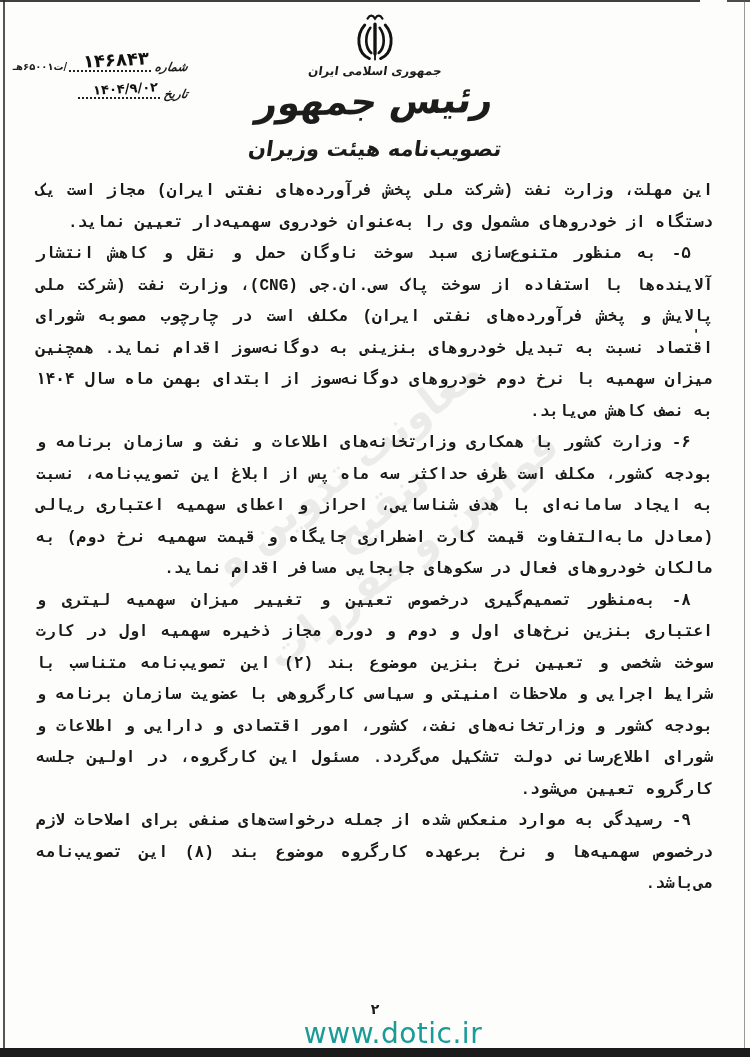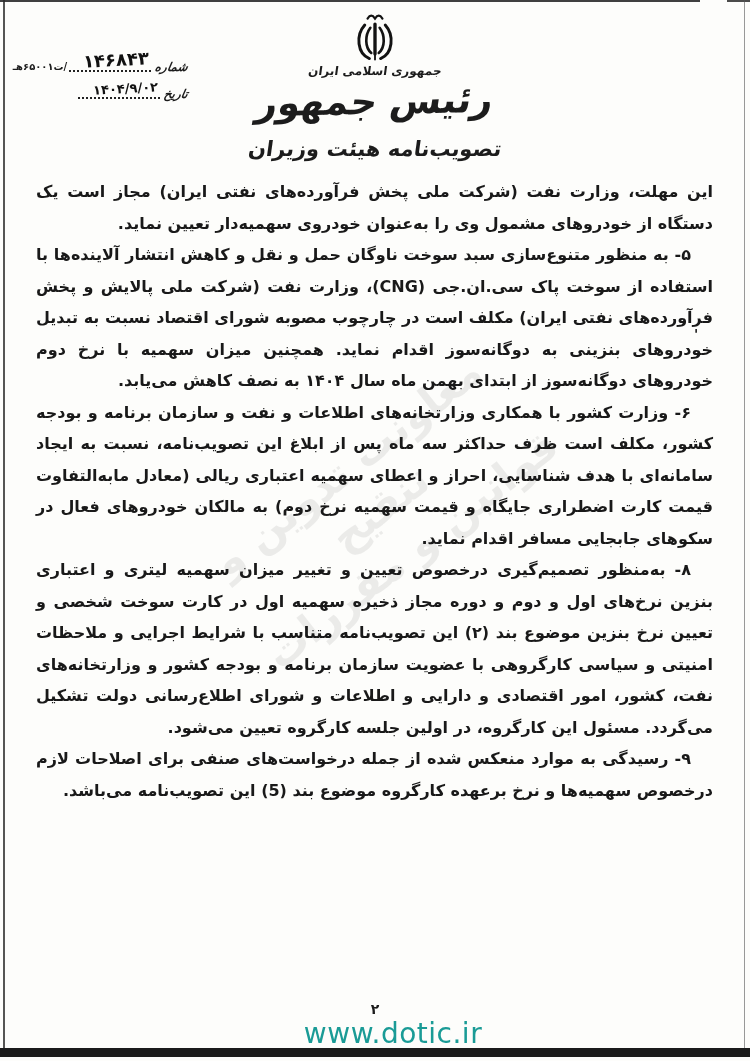--- a/index.html
+++ b/index.html
@@ -36,21 +36,21 @@
   .hand.date{font-size:13px;bottom:1px;}
   .meta-suffix{display:inline-block;font-size:10px;font-weight:bold;vertical-align:bottom;margin-bottom:2px;}
 
   
   .watermark{position:absolute;top:430px;left:190px;width:380px;opacity:.09;
     transform:rotate(-38deg);direction:rtl;text-align:center;font-weight:bold;
     font-size:42px;line-height:1.25;transform-origin:center;color:#444;pointer-events:none;}
 
   
   .doc-body{position:absolute;top:176px;right:37px;width:677px;direction:rtl;
-    text-align:justify;font-size:16px;line-height:31.5px;font-weight:bold;color:#191919;}
+    text-align:justify;font-size:16px;line-height:31.5px;font-weight:bold;color:#191919;font-family:Liberation Mono, monospace;}
   .doc-body p{margin:0;}
   .doc-body p.indent{text-indent:22px;}
 
   
   .page-number{position:absolute;top:1001px;left:0;width:100%;text-align:center;
     font-size:14px;font-weight:bold;}
   .site-link{position:absolute;top:1017px;left:0;width:100%;text-align:center;
     font-size:28px;letter-spacing:.5px;}
   .artifact-dot{position:absolute;top:326px;left:694px;font-size:14px;font-weight:bold;color:#222;}
 </style>
@@ -92,19 +92,19 @@
 <div class="watermark">
   <div>معاونت تدوین و تنقیح</div>
   <div>قوانین و مقررات</div>
 </div>
 
 <div class="doc-body">
     <p class="">این مهلت، وزارت نفت (شرکت ملی پخش فرآورده‌های نفتی ایران) مجاز است یک دستگاه از خودروهای مشمول وی را به‌عنوان خودروی سهمیه‌دار تعیین نماید.</p>
     <p class="indent">۵- به منظور متنوع‌سازی سبد سوخت ناوگان حمل و نقل و کاهش انتشار آلاینده‌ها با استفاده از سوخت پاک سی.ان.جی (CNG)، وزارت نفت (شرکت ملی پالایش و پخش فرآورده‌های نفتی ایران) مکلف است در چارچوب مصوبه شورای اقتصاد نسبت به تبدیل خودروهای بنزینی به دوگانه‌سوز اقدام نماید. همچنین میزان سهمیه با نرخ دوم خودروهای دوگانه‌سوز از ابتدای بهمن ماه سال ۱۴۰۴ به نصف کاهش می‌یابد.</p>
     <p class="indent">۶- وزارت کشور با همکاری وزارتخانه‌های اطلاعات و نفت و سازمان برنامه و بودجه کشور، مکلف است ظرف حداکثر سه ماه پس از ابلاغ این تصویب‌نامه، نسبت به ایجاد سامانه‌ای با هدف شناسایی، احراز و اعطای سهمیه اعتباری ریالی (معادل مابه‌التفاوت قیمت کارت اضطراری جایگاه و قیمت سهمیه نرخ دوم) به مالکان خودروهای فعال در سکوهای جابجایی مسافر اقدام نماید.</p>
     <p class="indent">۸- به‌منظور تصمیم‌گیری درخصوص تعیین و تغییر میزان سهمیه لیتری و اعتباری بنزین نرخ‌های اول و دوم و دوره مجاز ذخیره سهمیه اول در کارت سوخت شخصی و تعیین نرخ بنزین موضوع بند (۲) این تصویب‌نامه متناسب با شرایط اجرایی و ملاحظات امنیتی و سیاسی کارگروهی با عضویت سازمان برنامه و بودجه کشور و وزارتخانه‌های نفت، کشور، امور اقتصادی و دارایی و اطلاعات و شورای اطلاع‌رسانی دولت تشکیل می‌گردد. مسئول این کارگروه، در اولین جلسه کارگروه تعیین می‌شود.</p>
-    <p class="indent">۹- رسیدگی به موارد منعکس شده از جمله درخواست‌های صنفی برای اصلاحات لازم درخصوص سهمیه‌ها و نرخ برعهده کارگروه موضوع بند (5) این تصویب‌نامه می‌باشد.</p>
+    <p class="indent">۹- رسیدگی به موارد منعکس شده از جمله درخواست‌های صنفی برای اصلاحات لازم درخصوص سهمیه‌ها و نرخ برعهده کارگروه موضوع بند (۸) این تصویب‌نامه می‌باشد.</p>
   </div>
 
 <span class="artifact-dot">'</span>
 
 <div class="page-number">۲</div>
 <div class="site-link" style="color: rgb(26, 155, 150); padding-left: 18px;">www.dotic.ir</div>
 
 </body></html>

